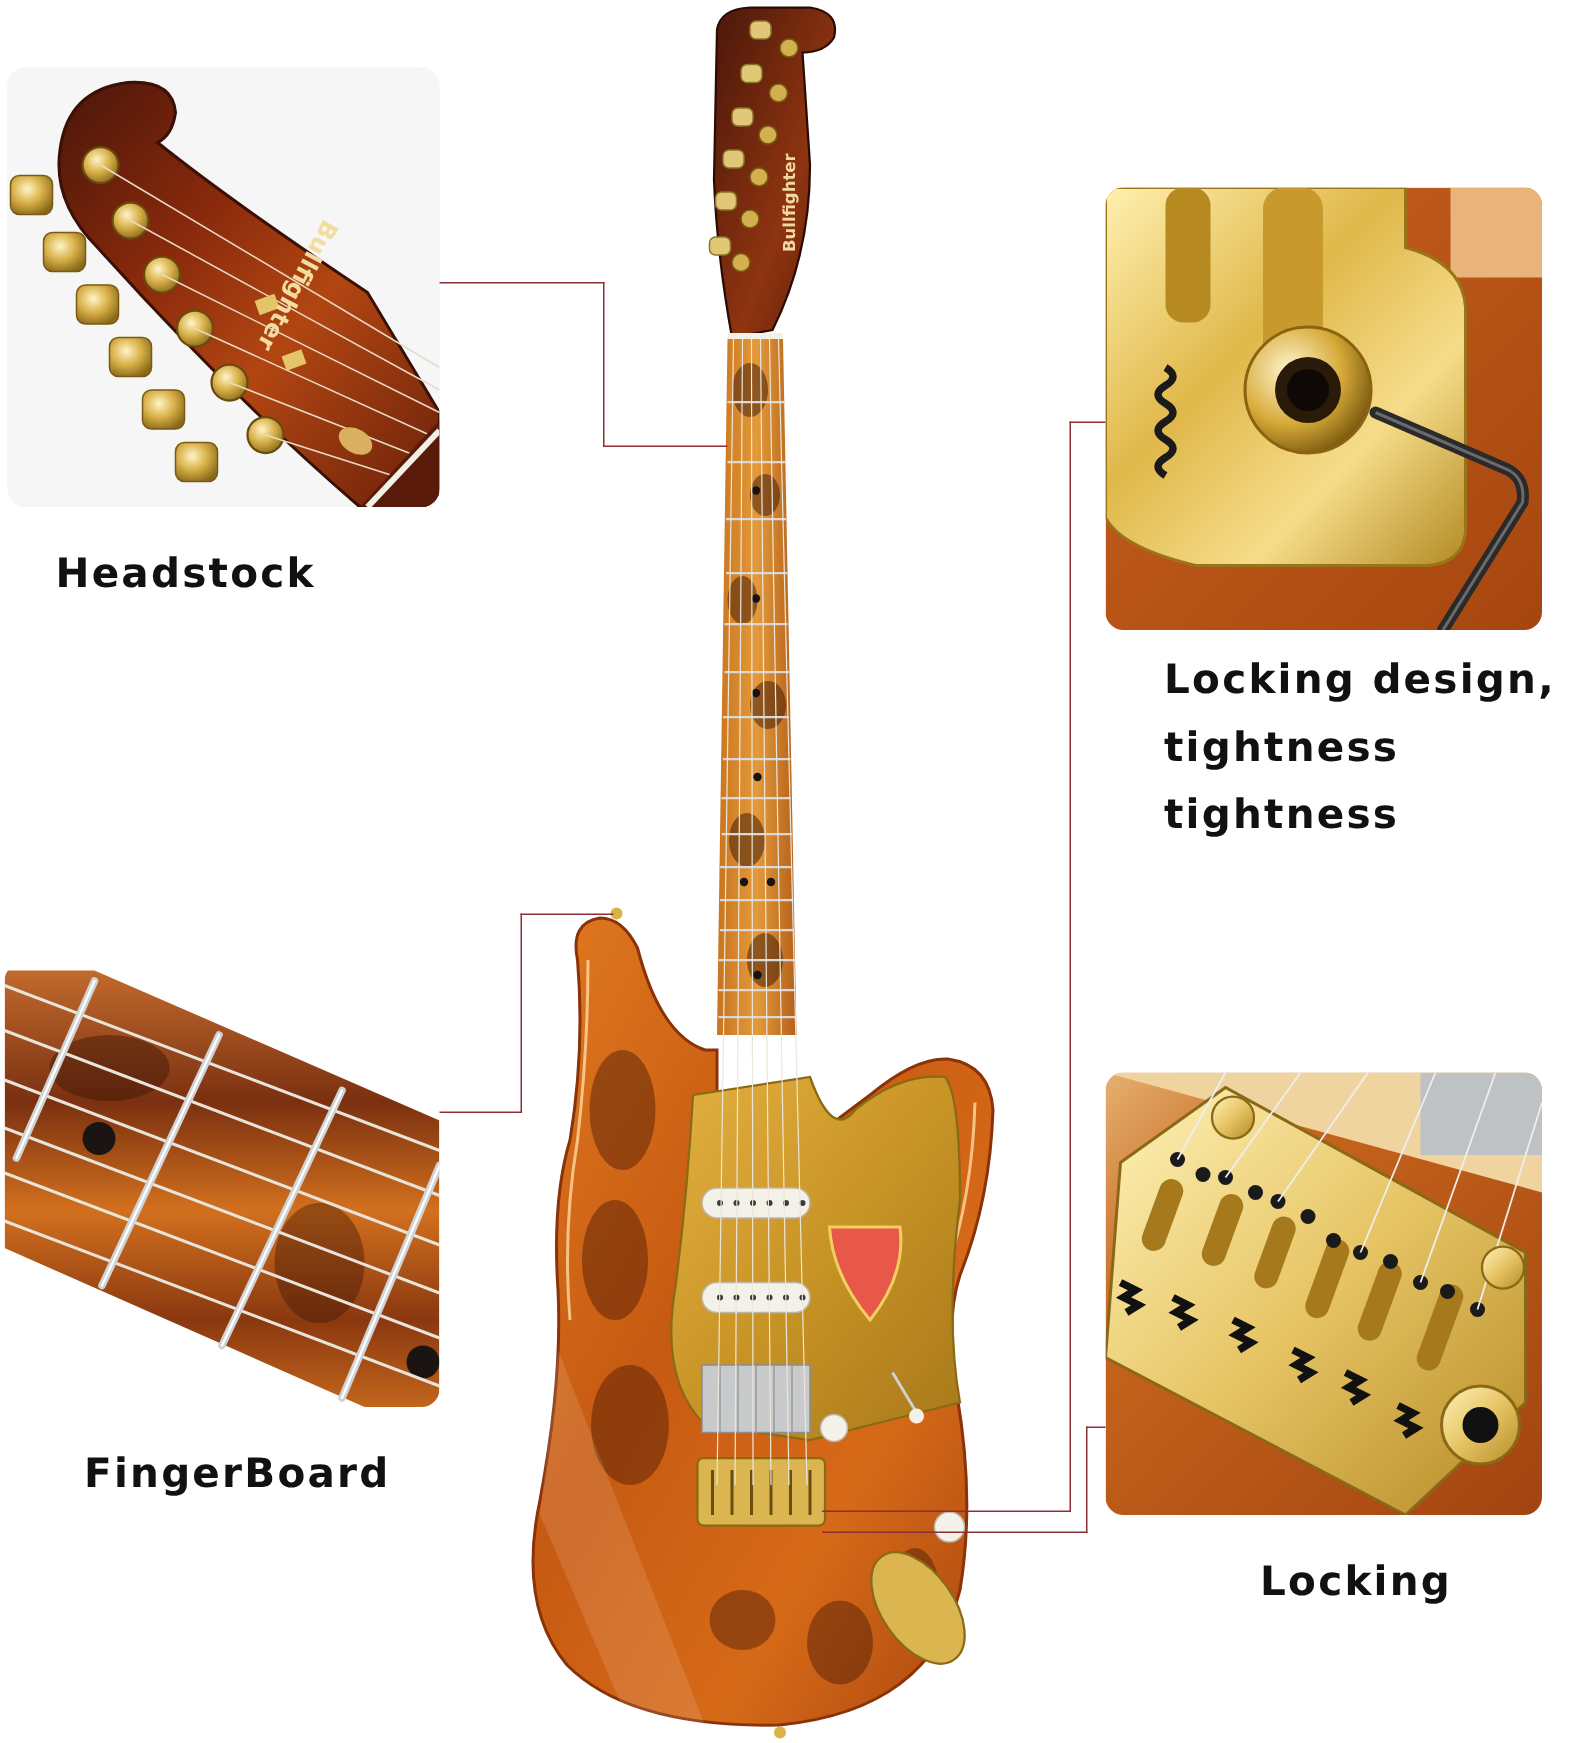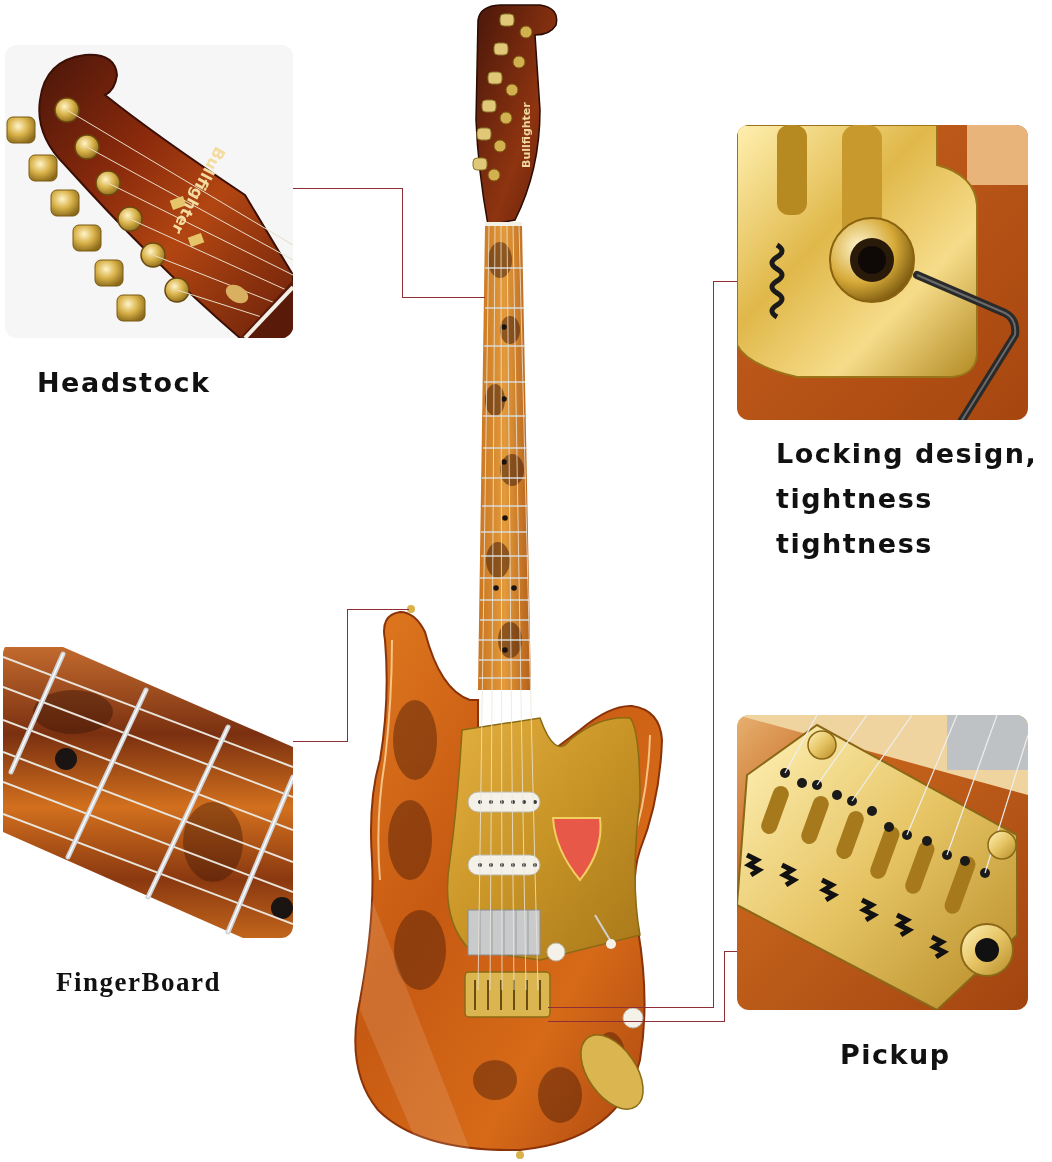--- a/index.html
+++ b/index.html
@@ -155,21 +155,21 @@
     </g>
     <g stroke="#ffffff" stroke-width="1.5" stroke-linecap="round">
       <line x1="60" y1="12" x2="8" y2="130"></line>
       <line x1="143" y1="48" x2="65" y2="215"></line>
       <line x1="225" y1="85" x2="145" y2="255"></line>
       <line x1="290" y1="135" x2="225" y2="290"></line>
     </g>
   </svg>
 </div>
 
-<div class="label" style="left:56px;top:960px;font-family:Liberation Serif, serif;">FingerBoard</div>
+<div class="label" style="left:56px;top:960px;">FingerBoard</div>
 
 <div class="card" style="left:737px;top:715px;width:291px;height:295px;">
   <svg width="291" height="295" viewBox="0 0 291 295">
     <defs>
       <linearGradient id="pkWood" x1="0" y1="0" x2="1" y2="1">
         <stop offset="0" stop-color="#e6b070"></stop>
         <stop offset="0.3" stop-color="#c6641c"></stop>
         <stop offset="1" stop-color="#a24410"></stop>
       </linearGradient>
       <linearGradient id="pkGold" x1="0" y1="0" x2="1" y2="1">
@@ -227,21 +227,21 @@
     </g>
 
     <circle cx="250" cy="235" r="26" fill="url(#pkGold)" stroke="#8a6818" stroke-width="2"></circle>
     <circle cx="250" cy="235" r="12" fill="#111"></circle>
 
     <circle cx="85" cy="30" r="14" fill="url(#pkGold)" stroke="#8a6818" stroke-width="1.5"></circle>
     <circle cx="265" cy="130" r="14" fill="url(#pkGold)" stroke="#8a6818" stroke-width="1.5"></circle>
   </svg>
 </div>
 
-<div class="label" style="left:840px;top:1032px;">Pickup</div>
+<div class="label" style="left:840px;top:1032px;">Locking</div>
 
 <div style="position:absolute;left:345px;top:0;width:345px;height:1162px;">
   <svg width="345" height="1162" viewBox="345 0 345 1162">
     <defs>
       <linearGradient id="body" x1="0" y1="0" x2="1" y2="1">
         <stop offset="0" stop-color="#e07a20"></stop>
         <stop offset="0.4" stop-color="#c75a12"></stop>
         <stop offset="0.7" stop-color="#d66a18"></stop>
         <stop offset="1" stop-color="#a84410"></stop>
       </linearGradient>

